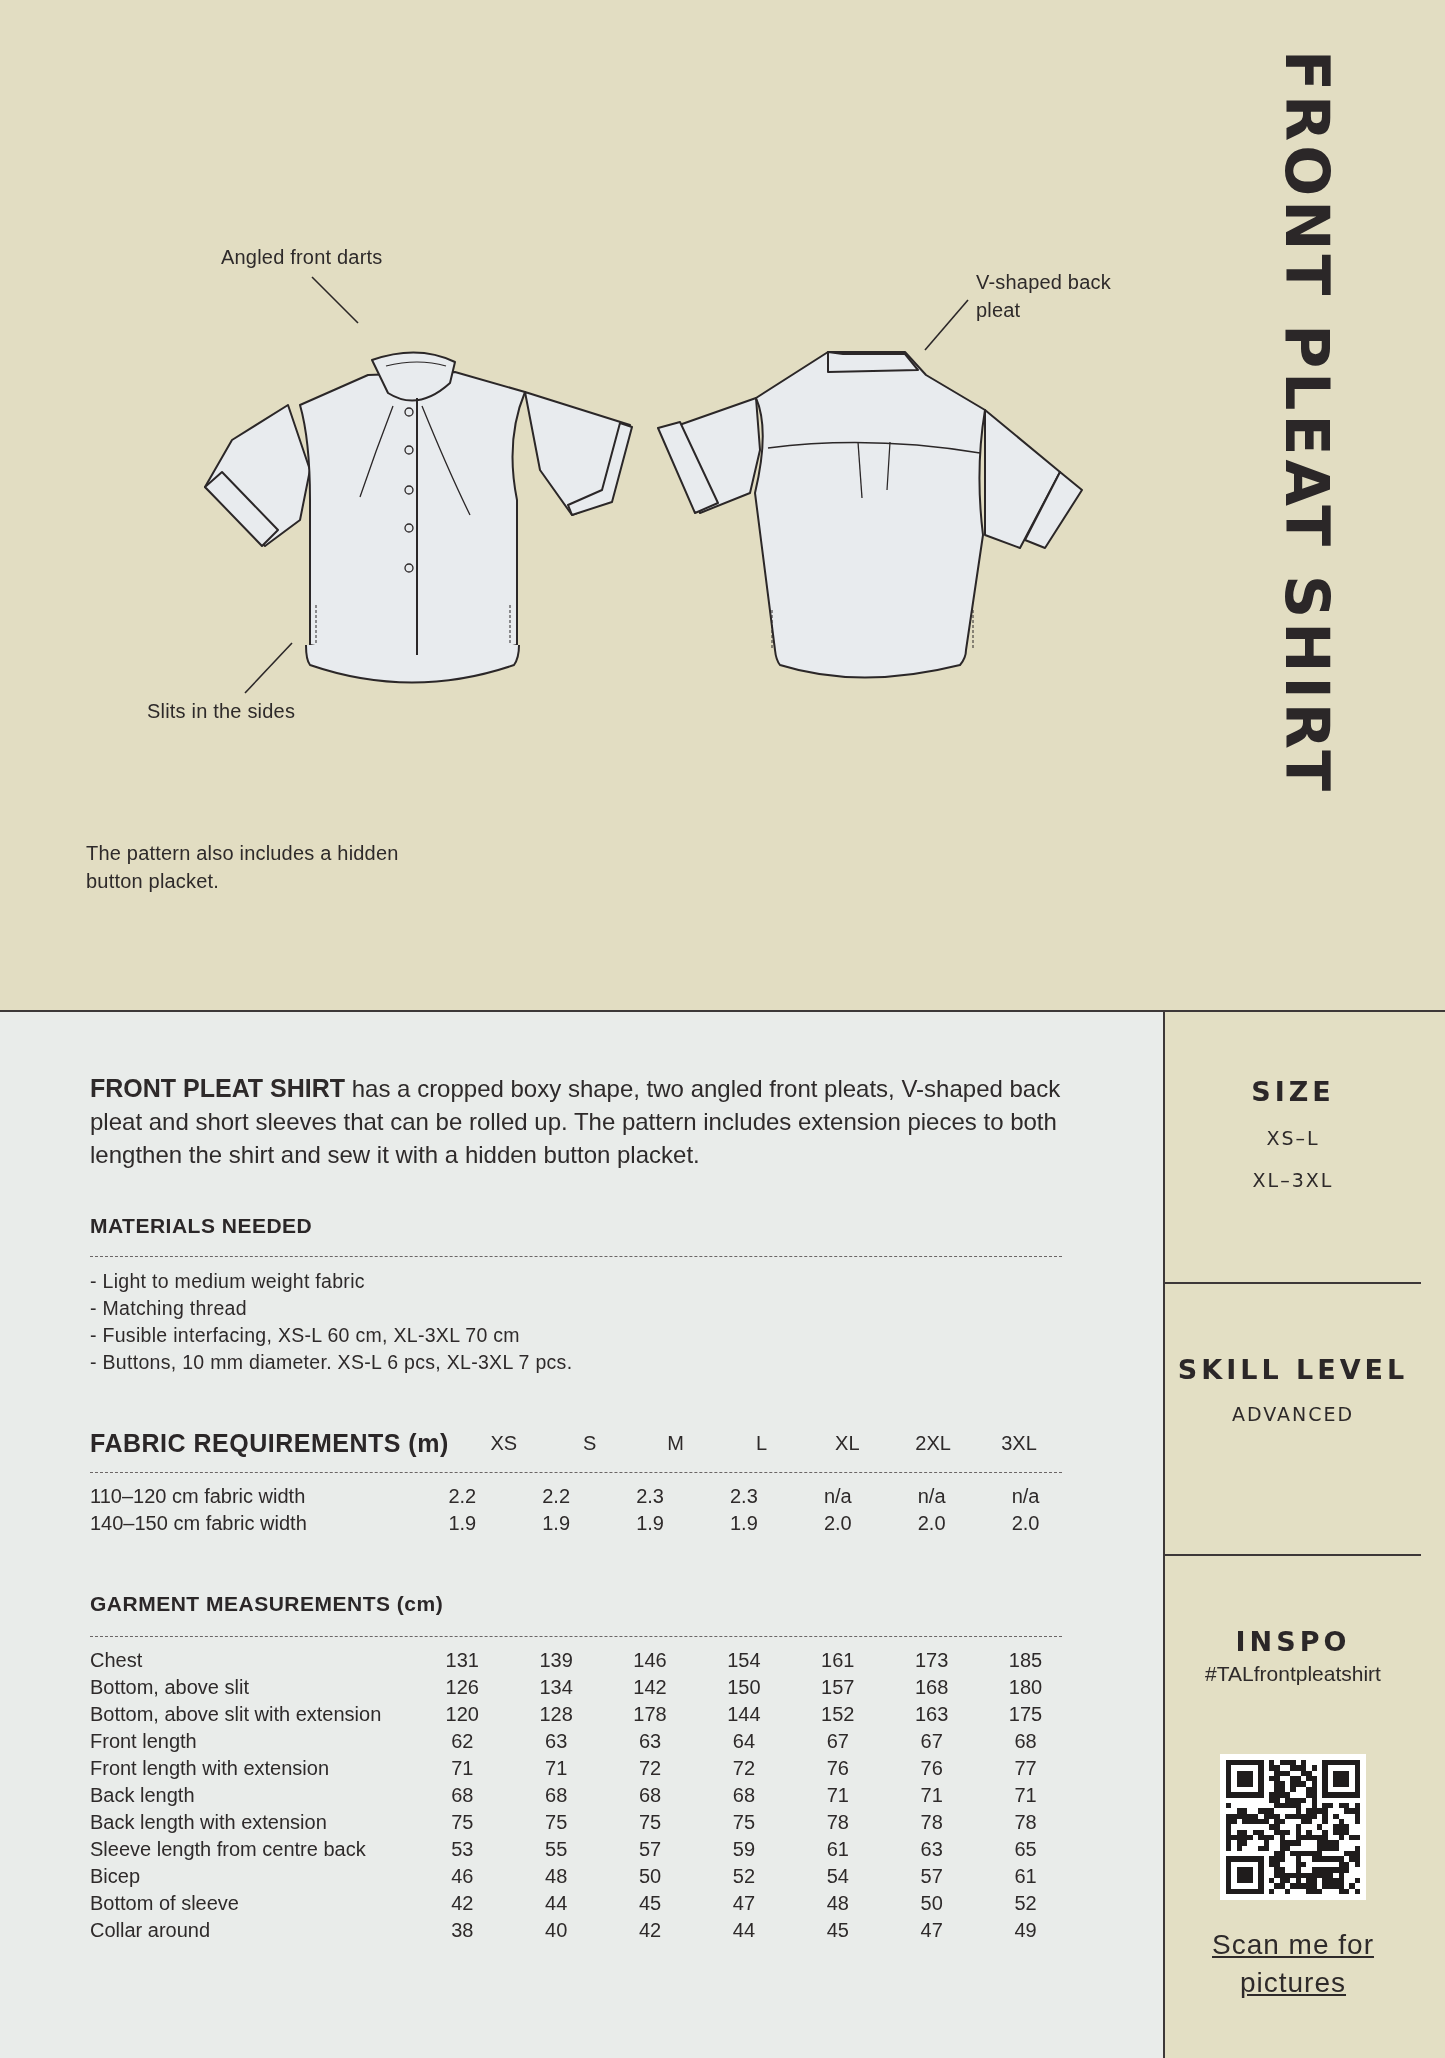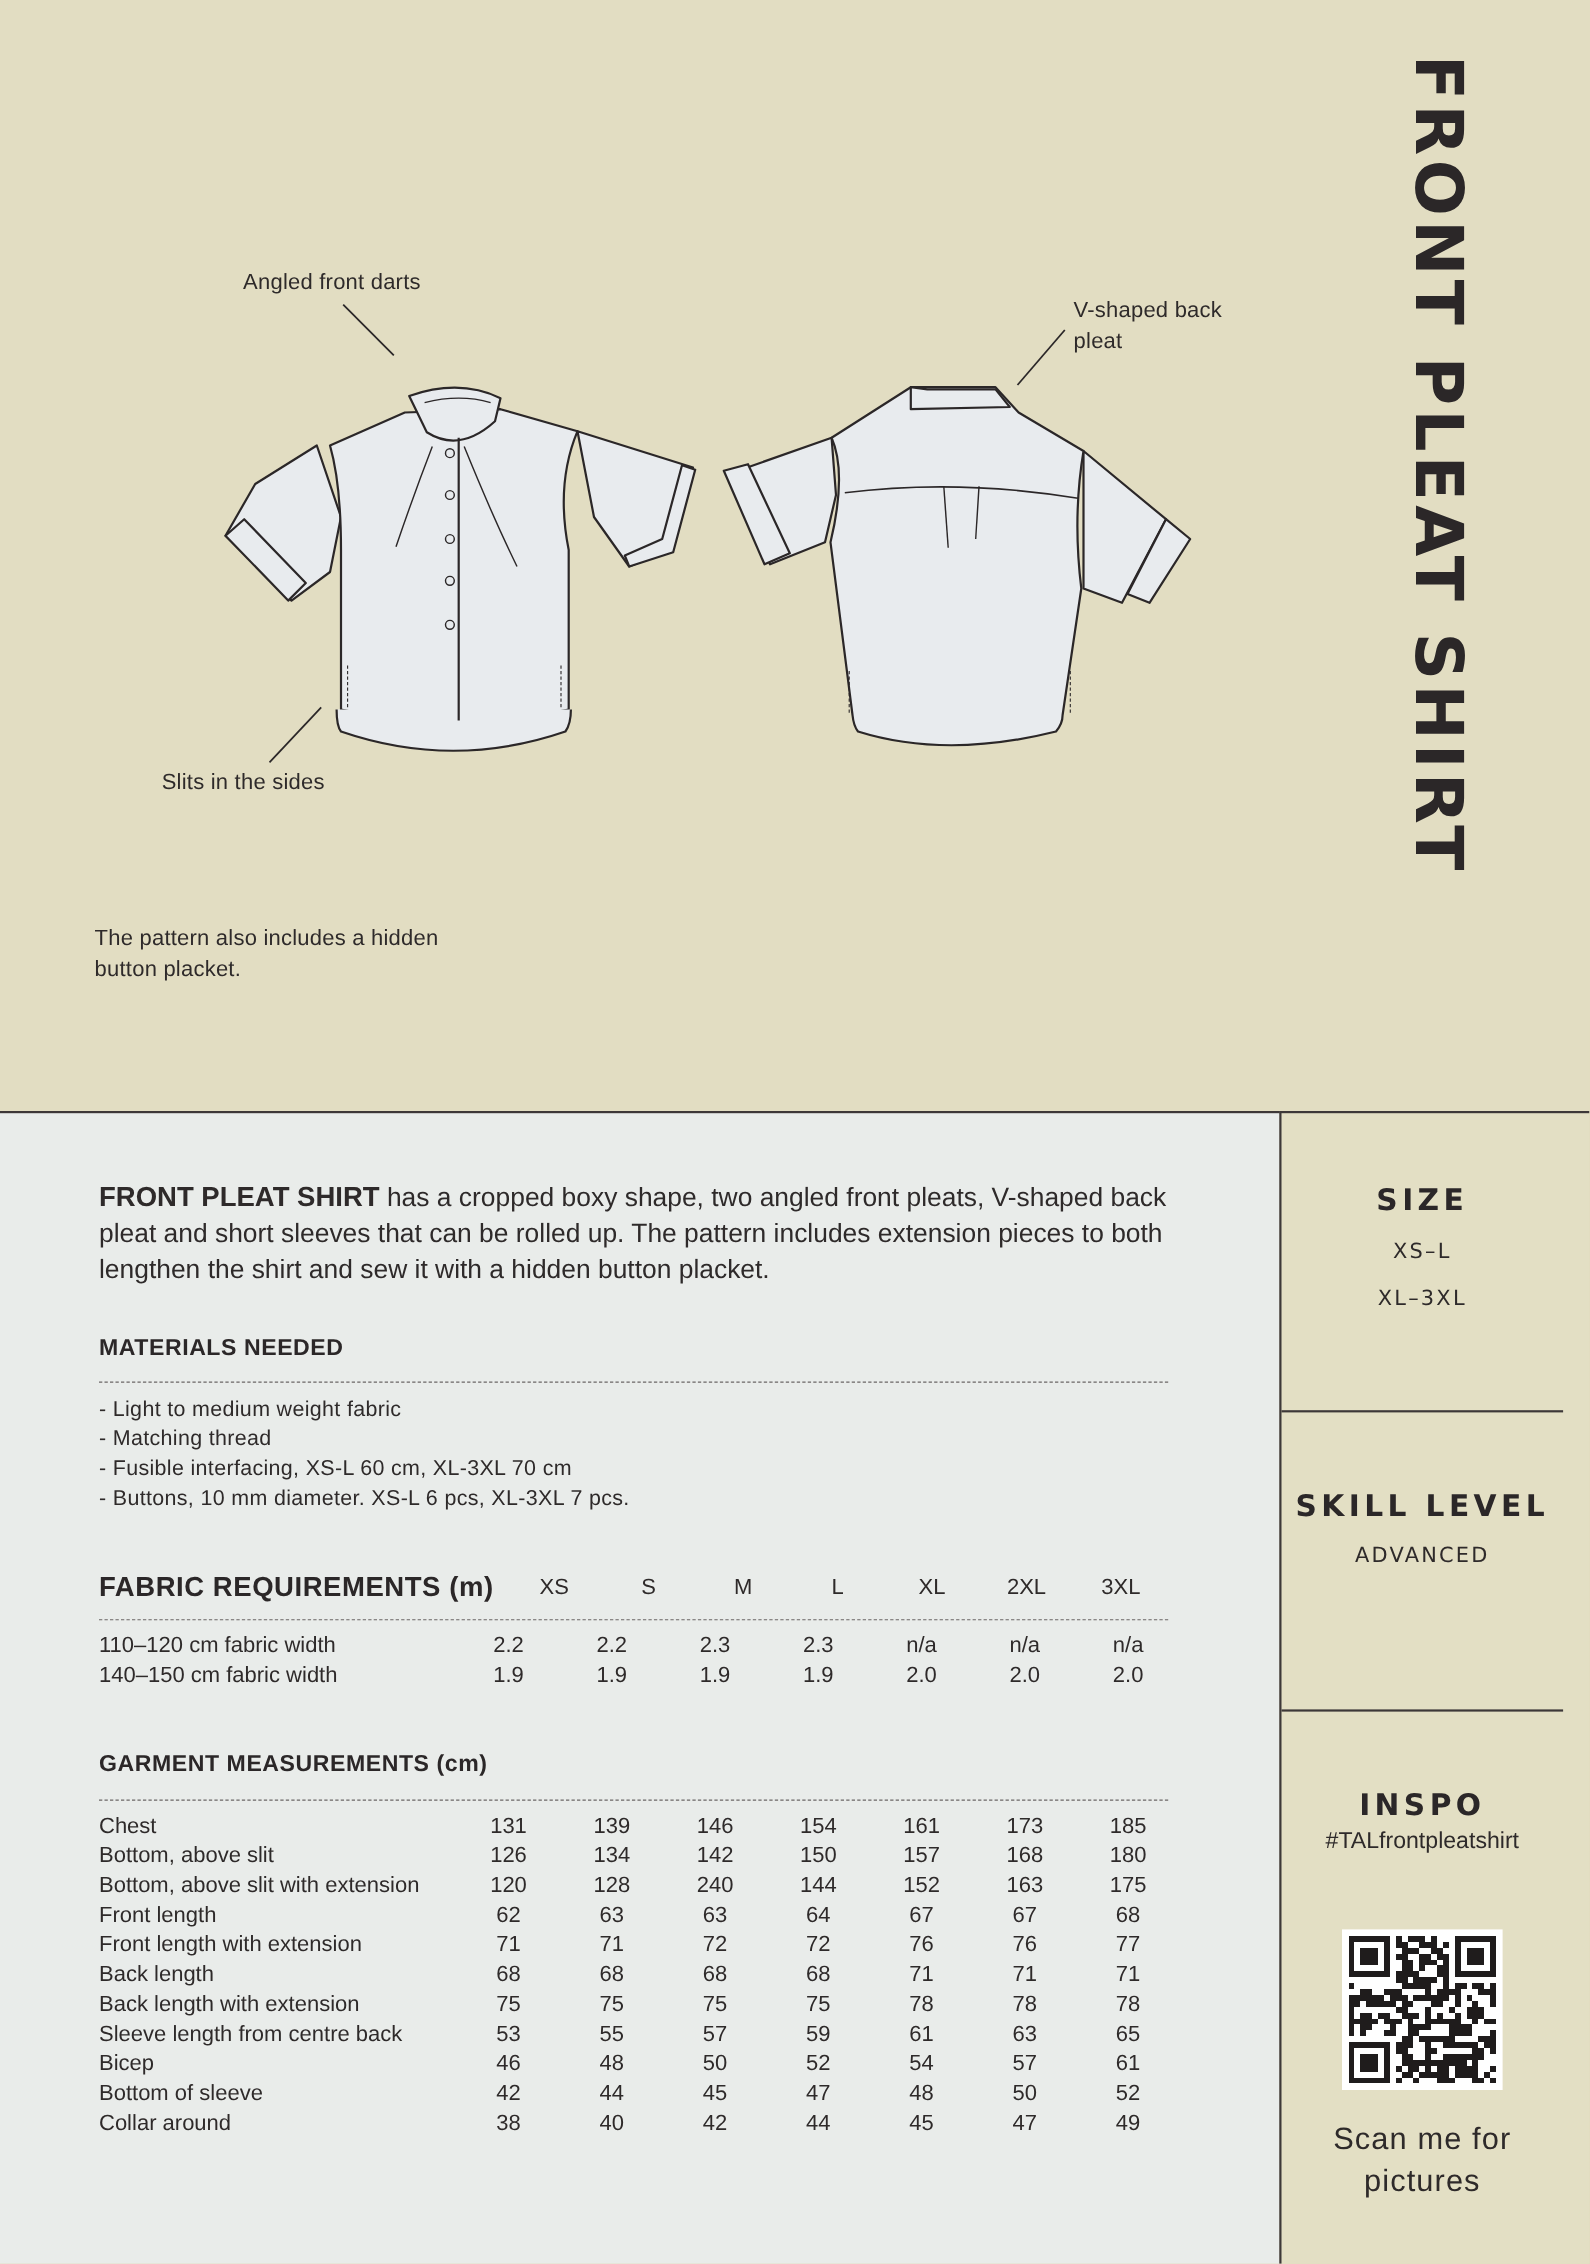--- a/index.html
+++ b/index.html
@@ -37,21 +37,21 @@
   .side-box.b1 { top: 0; height: 272px; border-bottom: 2px solid #3d3838; }
   .side-box.b2 { top: 272px; height: 272px; border-bottom: 2px solid #3d3838; }
   .side-box.b3 { top: 544px; height: 504px; }
   .side-head {
     font-family: "DejaVu Sans", sans-serif; font-weight: bold;
     font-size: 27px; letter-spacing: 4px; color: #2b2728;
   }
   .side-val { font-family: "DejaVu Sans", sans-serif; font-size: 19px; letter-spacing: 2px; color: #2e2a2a; line-height: 42px; }
   .hashtag { font-size: 21px; color: #2e2a2a; margin-top: 5px; }
   .qr { width: 146px; height: 146px; margin: 68px auto 0; background: #fff; padding: 6px; }
-  .scan { font-size: 28px; line-height: 38px; color: #2e2a2a; margin-top: 26px; letter-spacing: 1px; }
+  .scan { font-size: 28px; line-height: 38px; color: #2e2a2a; margin-top: 26px; letter-spacing: 1px; text-decoration: underline; }
 
   .intro {
     position: absolute; left: 90px; top: 1072px; width: 990px;
     font-size: 24px; line-height: 33px; color: #2e2a2a;
   }
   .intro b { font-weight: bold; font-size: 25px; }
   .sec-title {
     position: absolute; left: 90px; font-size: 21px; font-weight: bold;
     letter-spacing: 0.5px; color: #2b2728;
   }
@@ -212,21 +212,21 @@
       <div class="v">142</div>
       <div class="v">150</div>
       <div class="v">157</div>
       <div class="v">168</div>
       <div class="v">180</div>
     </div>
     <div class="grow">
       <div class="lbl">Bottom, above slit with extension</div>
       <div class="v">120</div>
       <div class="v">128</div>
-      <div class="v">240</div>
+      <div class="v">178</div>
       <div class="v">144</div>
       <div class="v">152</div>
       <div class="v">163</div>
       <div class="v">175</div>
     </div>
     <div class="grow">
       <div class="lbl">Front length</div>
       <div class="v">62</div>
       <div class="v">63</div>
       <div class="v">63</div>

